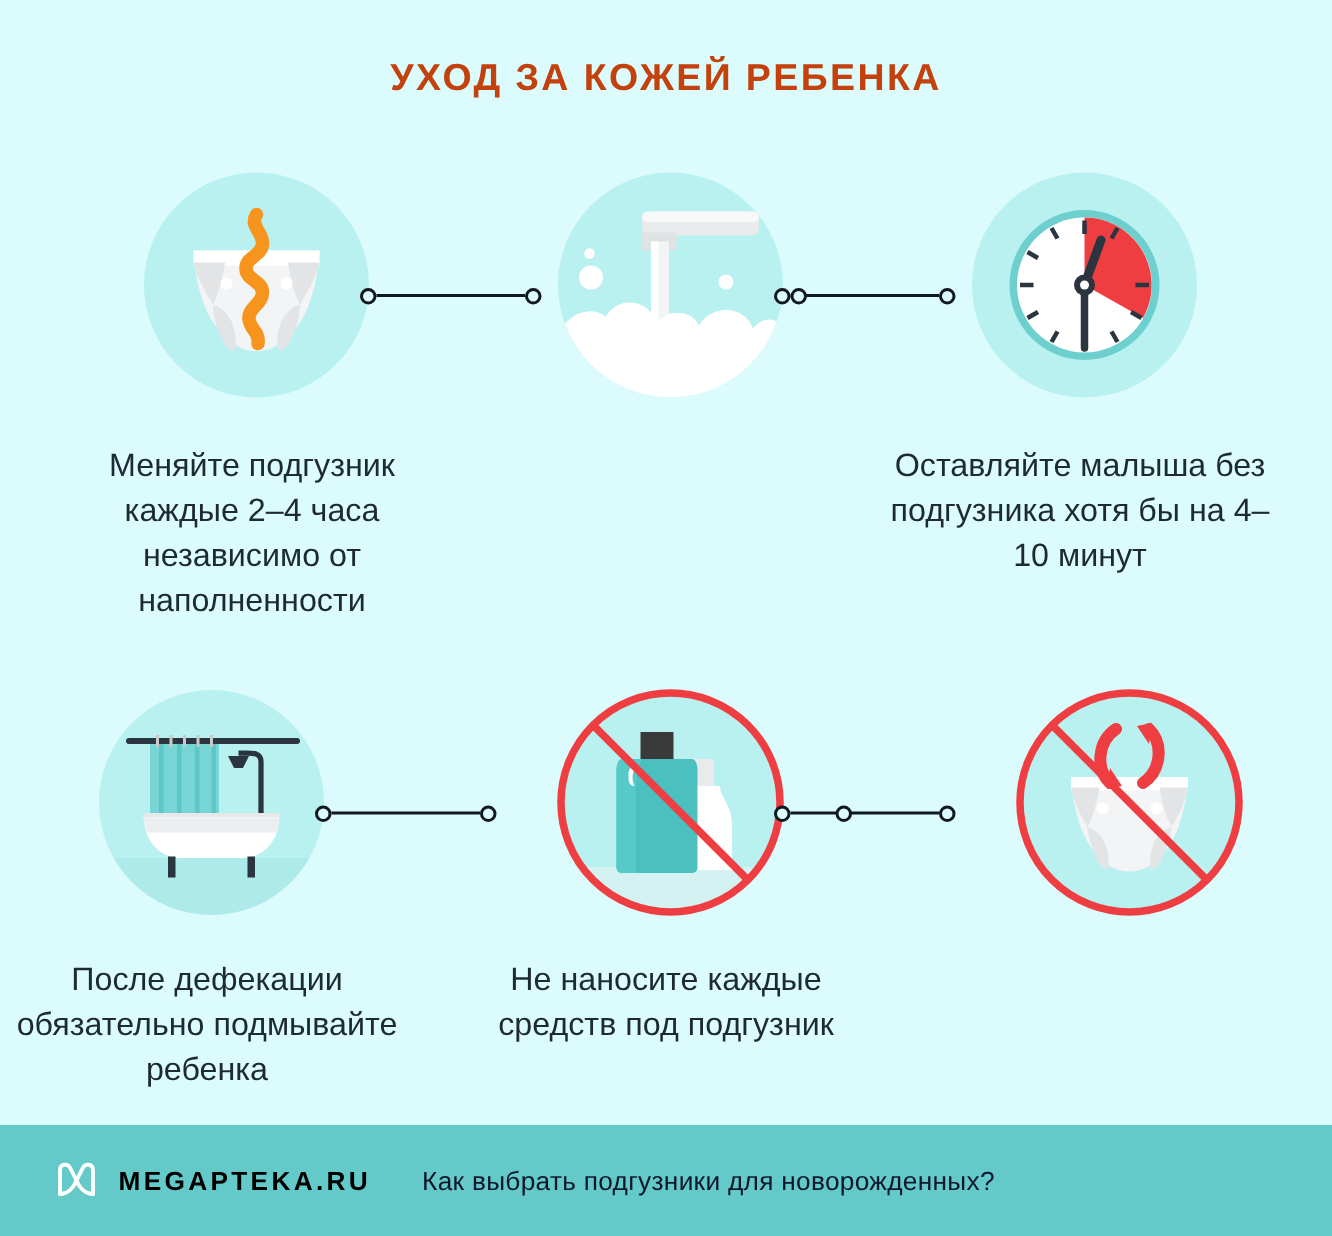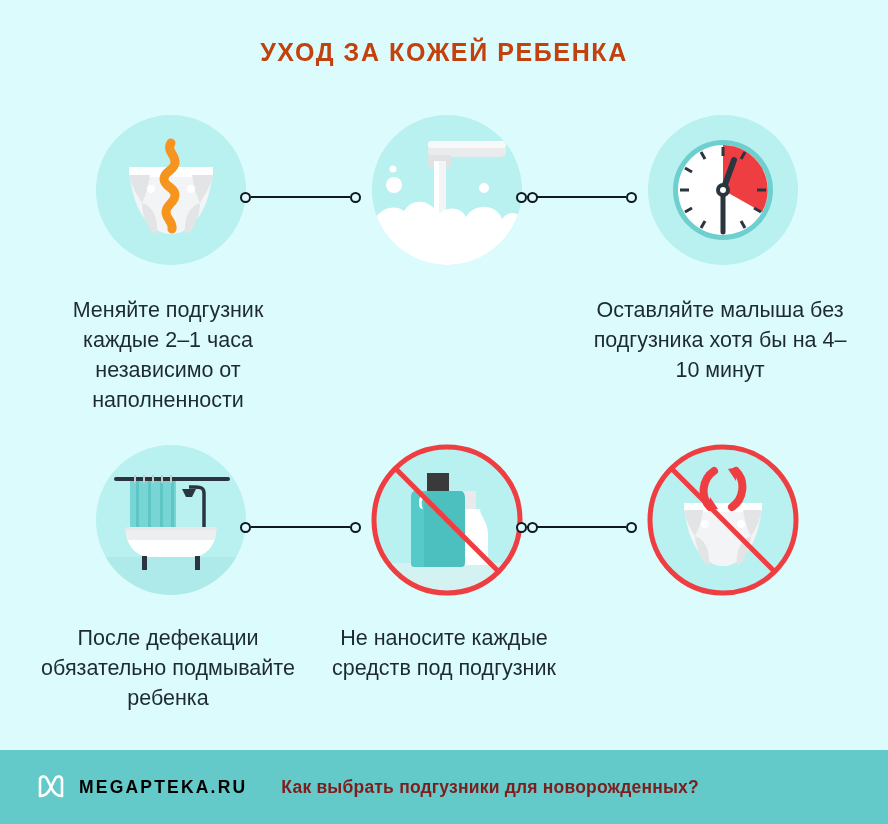--- a/index.html
+++ b/index.html
@@ -36,21 +36,21 @@
 
   
   .row {
     position: absolute;
     left: 0;
     width: 888px;
     display: flex;
     justify-content: center;
   }
   .row-1 { top: 110px; }
-  .row-2 { top: 440px; }
+  .row-2 { top: 455px; justify-content: space-between; }
 
   .cell {
     width: 276px;
     display: flex;
     flex-direction: column;
     align-items: center;
     position: relative;
   }
 
   .iconwrap {
@@ -125,23 +125,23 @@
   }
   .logo-text {
     margin-left: 13px;
     color: #000000;
     font-size: 17.5px;
     font-weight: bold;
     letter-spacing: 2.2px;
   }
   .footer-tagline {
     margin-left: 34px;
-    color: #7f1d1d;
+    color: #0f172a;
     font-size: 17.5px;
-    font-weight: bold;
+    font-weight: normal;
     letter-spacing: 0.2px;
   }
 
   
   .ban {
     position: absolute;
     left: 6px;
     top: 1px;
     width: 158px;
     height: 158px;
@@ -171,21 +171,21 @@
             <circle cx="95" cy="74" r="4" fill="#ffffff"></circle>
             <path d="M75 28 C70 36 80 40 79 48 C78 56 68 56 68 64 C68 72 79 72 79 80 C79 88 69 90 70 98 C71 105 77 106 76 114" fill="none" stroke="#f7941e" stroke-width="9" stroke-linecap="round" stroke-linejoin="round"></path>
           </svg>
         </div>
       </div>
       <div class="connector conn-right">
         <div class="dot"></div>
         <div class="line"></div>
         <div class="dot"></div>
       </div>
-      <div class="caption">Меняйте подгузник каждые 2–1 часа независимо от наполненности</div>
+      <div class="caption">Меняйте подгузник каждые 2–4 часа независимо от наполненности</div>
     </div>
 
     <div class="cell">
       <div class="iconwrap">
         <div class="circle">
           <svg width="150" height="150" viewBox="0 0 150 150">
             <rect x="56" y="26" width="78" height="16" rx="5" fill="#e9ebec"></rect>
             <rect x="56" y="26" width="78" height="7" rx="3.5" fill="#f7f8f8"></rect>
             <rect x="56" y="40" width="23" height="12" fill="#e0e3e4"></rect>
             <rect x="62" y="46" width="12" height="78" fill="#f2f4f5"></rect>

